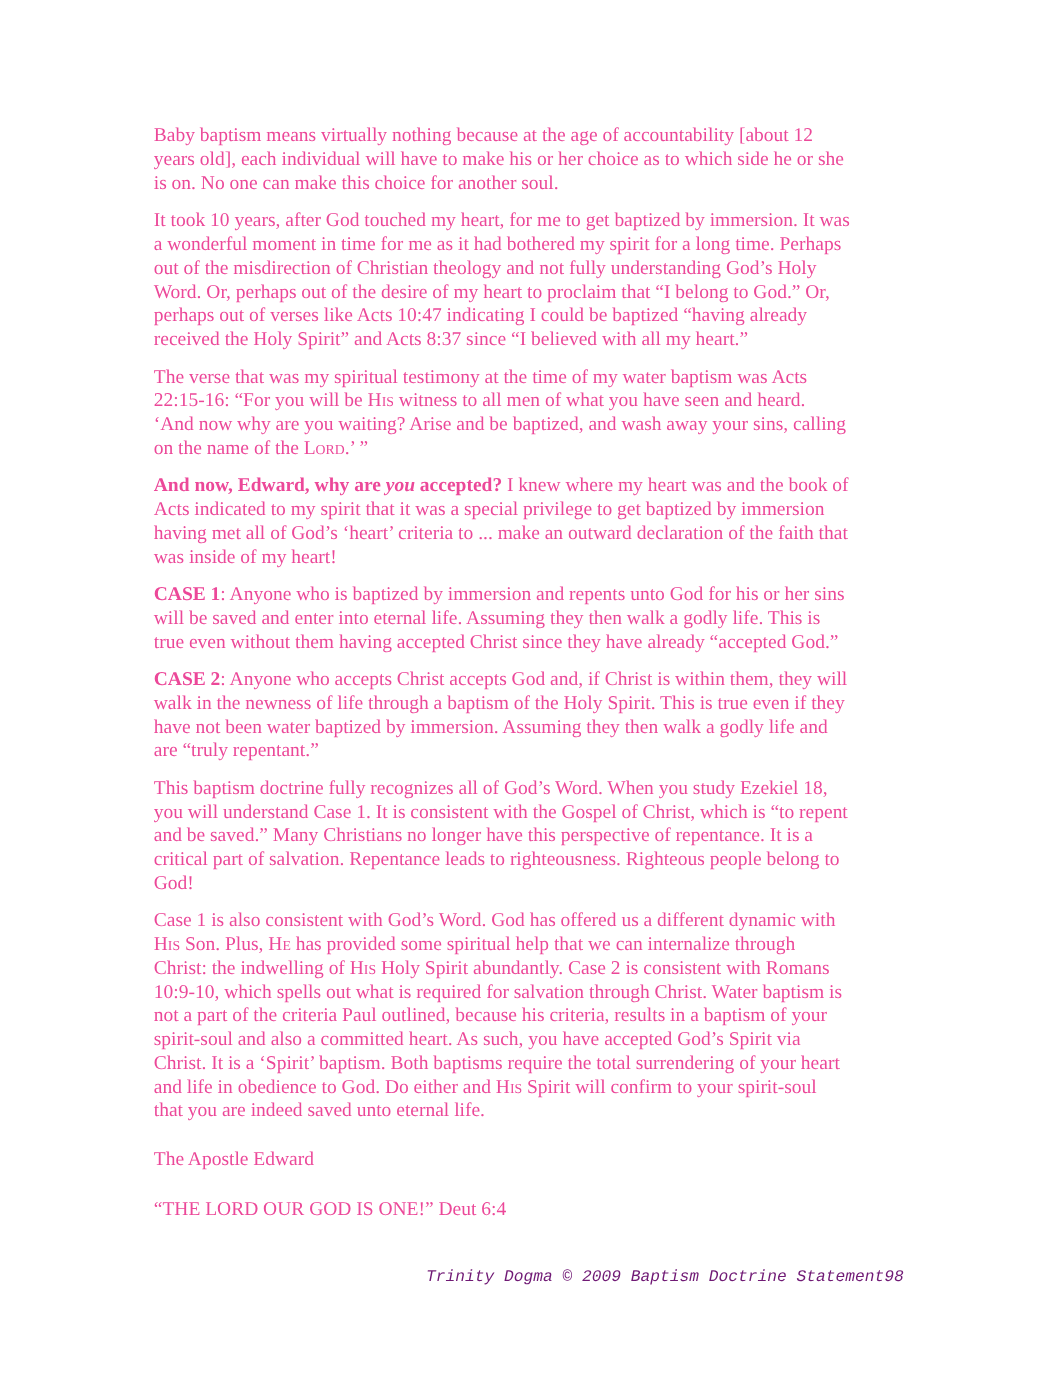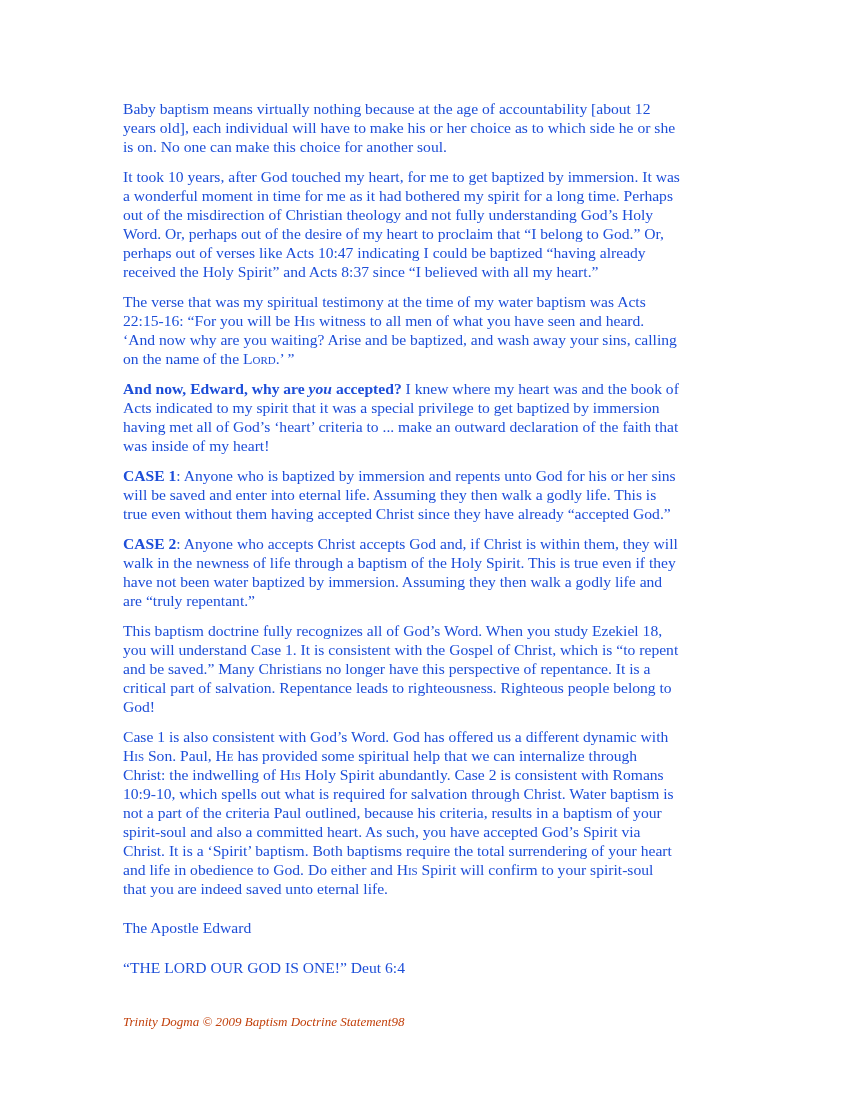--- a/index.html
+++ b/index.html
@@ -1,30 +1,30 @@
 <!DOCTYPE html>
 <html><head>
 <meta charset="utf-8">
 <style>
   html, body { margin: 0; padding: 0; background: #ffffff; }
   body { width: 850px; height: 1100px; position: relative; overflow: hidden; }
   .page {
     position: absolute; left: 123px; top: 99px; width: 605px;
     font-family: "Liberation Serif", serif; font-size: 15.6px; line-height: 19px;
-    color: #1d4ed8;
+    color: #ec4899;
   }
   .para { margin: 0 0 11px 0; white-space: pre-line; }
   .sc { font-variant: small-caps; text-align: right; }
   .b { font-weight: bold; margin-top: 30px; }
   .i { font-style: italic; }
   .sig { margin-top: 20px; margin-bottom: 21px; }
   .footer {
     position: absolute; left: 123px; top: 1014px; width: 600px;
-    font-family: Liberation Serif, serif; font-style: italic; font-size: 13px;
-    color: #c2410c; display: flex; justify-content: flex-start;
+    font-family: Liberation Mono, monospace; font-style: italic; font-size: 13px;
+    color: #701a75; display: flex; justify-content: flex-end;
   }
 </style>
 </head>
 <body>
 
 <div class="page">
   <p class="para">Baby baptism means virtually nothing because at the age of accountability [about 12
 years old], each individual will have to make his or her choice as to which side he or she
 is on.  No one can make this choice for another soul.</p>
   <p class="para">It took 10 years, after God touched my heart, for me to get baptized by immersion.  It was
@@ -47,21 +47,21 @@
   <p class="para"><span class="b">CASE 2</span><span>: Anyone who accepts Christ accepts God and, if Christ is within them, they will
 walk in the newness of life through a baptism of the Holy Spirit.  This is true even if they
 have not been water baptized by immersion.  Assuming they then walk a godly life and
 are “truly repentant.”</span></p>
   <p class="para">This baptism doctrine fully recognizes all of God’s Word.  When you study Ezekiel 18,
 you will understand Case 1.  It is consistent with the Gospel of Christ, which is “to repent
 and be saved.”  Many Christians no longer have this perspective of repentance.  It is a
 critical part of salvation.  Repentance leads to righteousness.  Righteous people belong to
 God!</p>
   <p class="para"><span>Case 1 is also consistent with God’s Word.  God has offered us a different dynamic with
-</span><span class="sc">His</span><span> Son.  Paul, </span><span class="sc">He</span><span> has provided some spiritual help that we can internalize through
+</span><span class="sc">His</span><span> Son.  Plus, </span><span class="sc">He</span><span> has provided some spiritual help that we can internalize through
 Christ: the indwelling of </span><span class="sc">His</span><span> Holy Spirit abundantly. Case 2 is consistent with Romans
 10:9-10, which spells out what is required for salvation through Christ.  Water baptism is
 not a part of the criteria Paul outlined, because his criteria, results in a baptism of your
 spirit-soul and also a committed heart.  As such, you have accepted God’s Spirit via
 Christ.  It is a ‘Spirit’ baptism.  Both baptisms require the total surrendering of your heart
 and life in obedience to God.  Do either and </span><span class="sc">His</span><span> Spirit will confirm to your spirit-soul
 that you are indeed saved unto eternal life.</span></p>
   <p class="para sig">The Apostle Edward</p>
   <p class="para">“THE LORD OUR GOD IS ONE!”  Deut 6:4</p>
 </div>

